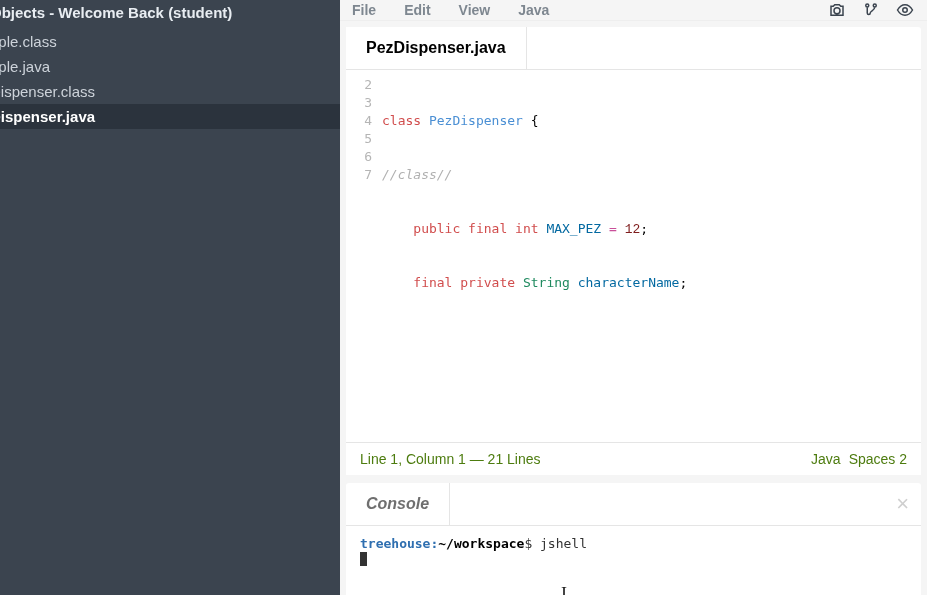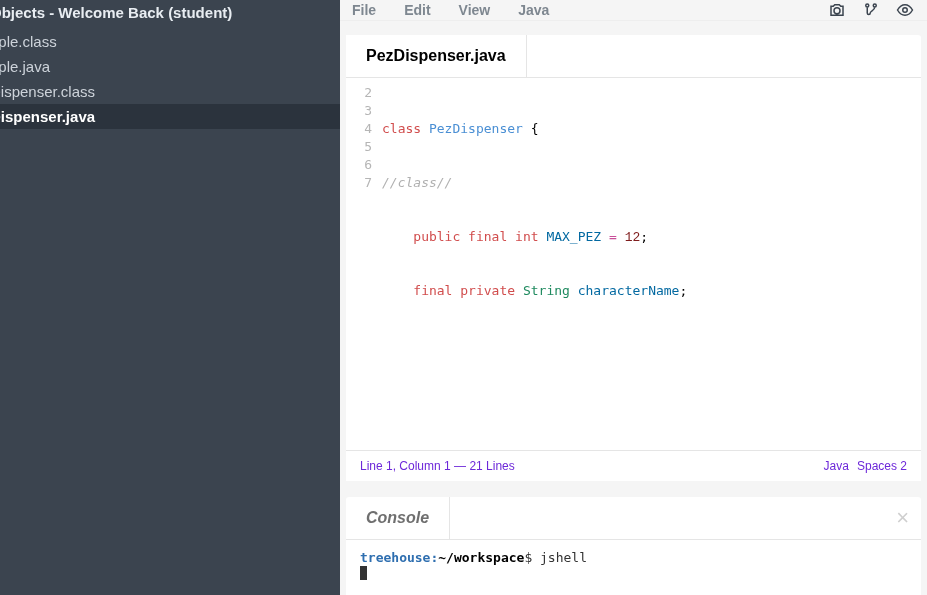--- a/index.html
+++ b/index.html
@@ -40,21 +40,20 @@
     width: calc(100% + 10px);
   }
 
   
   .main {
     flex: 1;
     display: flex;
     flex-direction: column;
     height: 595px;
     background: #f5f5f5;
-    gap: 8px;
   }
 
   
   .menubar {
     height: 28px;
     background: #f5f5f5;
     display: flex;
     align-items: center;
     padding: 0 12px;
     color: #7e8790;
@@ -110,22 +109,22 @@
   .c-keyword { color: #d14d4d; }
   .c-type { color: #1f8a5f; }
   .c-class { color: #4a8fd4; }
   .c-field { color: #0369a1; }
   .c-num { color: #7f1d1d; font-family: Liberation Mono, monospace; }
   .c-op { color: #c94f9a; }
 
   .statusbar {
     border-top: 1px solid #e5e5e5;
     padding: 8px 14px;
-    font-size: 12px;
-    color: #6d28d9;
+    font-size: 14px;
+    color: #4d7c0f;
     display: flex;
   }
   .statusbar .spacer { flex: 1; }
   .statusbar span { margin-left: 8px; }
 
   
   .console-wrap {
     margin: 8px 6px 0 6px;
     background: #fff;
     flex: 1;

